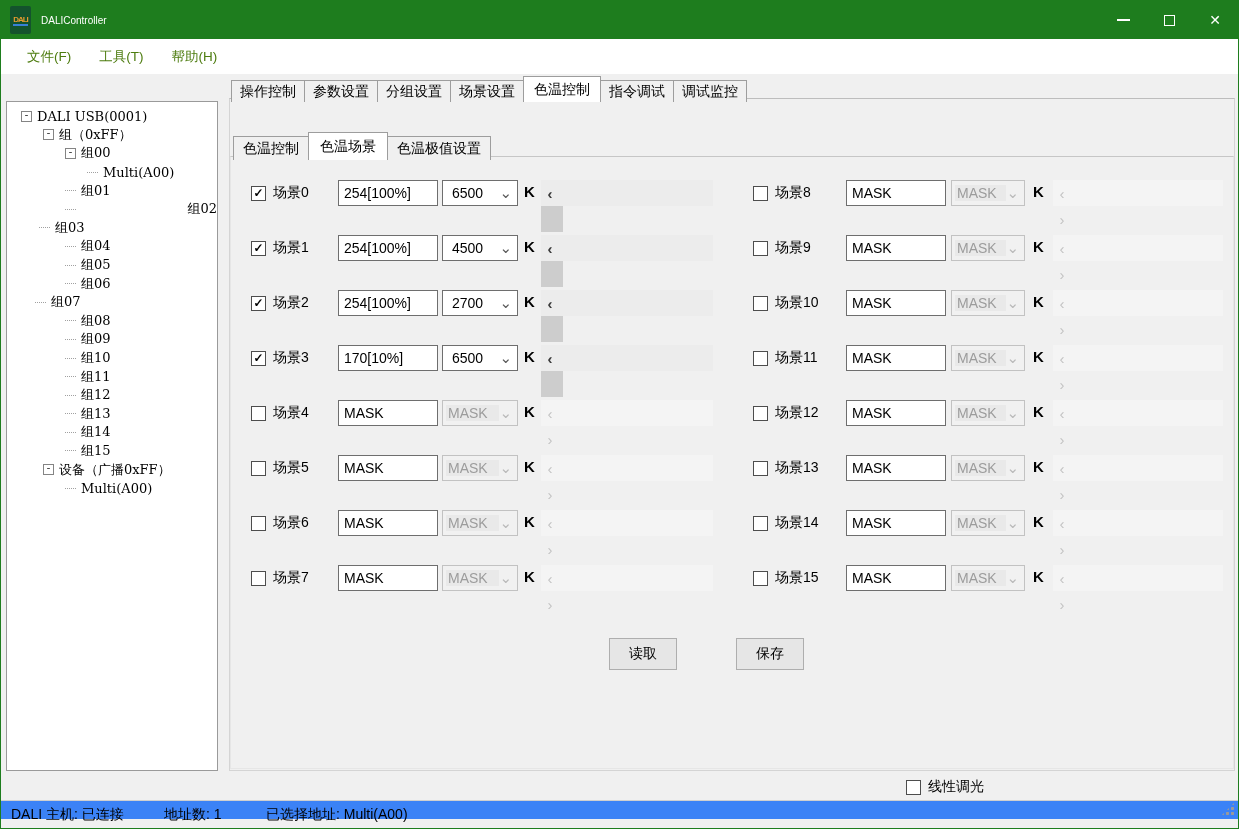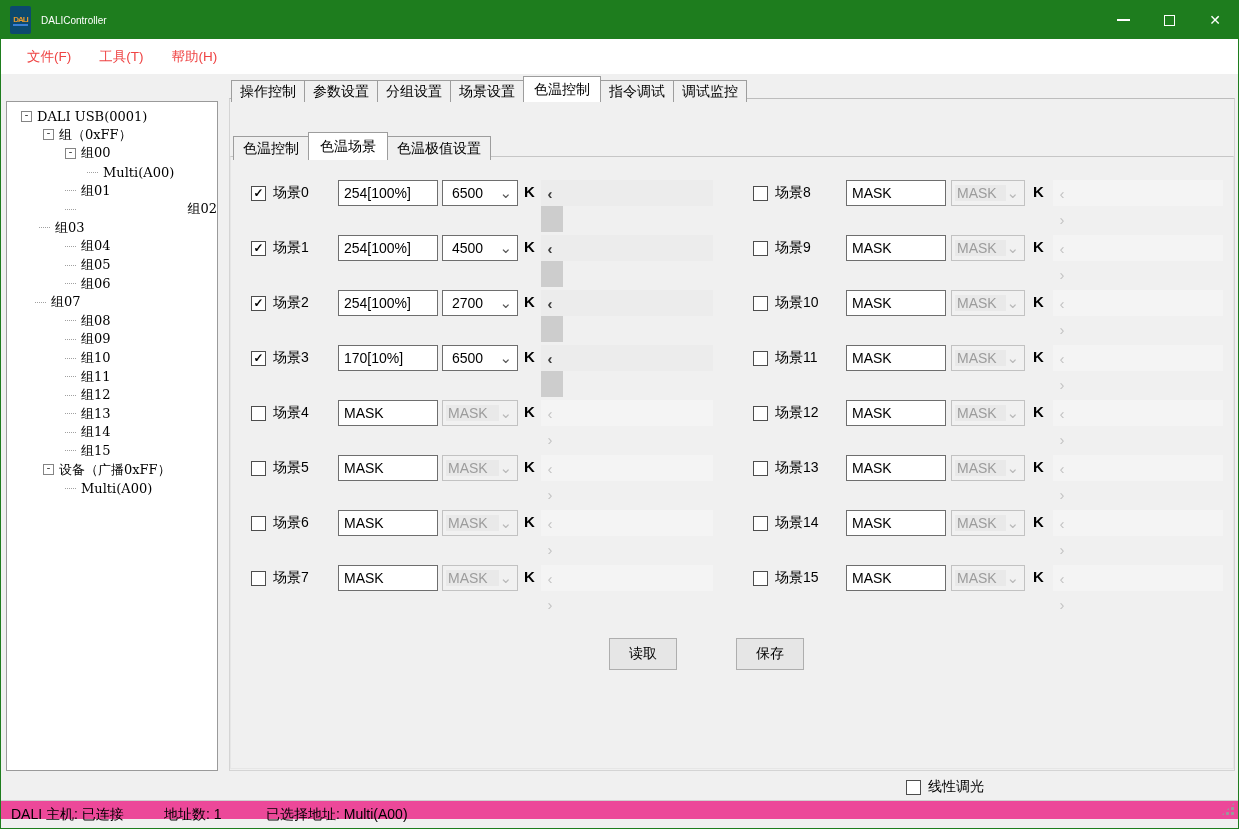--- a/index.html
+++ b/index.html
@@ -3,35 +3,35 @@
 <meta charset="utf-8">
 <style>
   * { margin:0; padding:0; box-sizing:border-box; }
   body { font-family:"Liberation Sans", sans-serif; background:#3a3a3a; }
   .window { position:relative; width:1239px; height:829px; background:#f0f0f0;
             border:1px solid #1e7d1e; overflow:hidden; }
 
   
   .titlebar { position:absolute; left:0; top:0; width:100%; height:38px; background:#1e7d1e;
               display:flex; align-items:center; }
-  .app-icon { width:21px; height:28px; background:#0c4a6e; border-radius:2px; margin-left:9px;
+  .app-icon { width:21px; height:28px; background:#14532d; border-radius:2px; margin-left:9px;
               display:flex; align-items:center; justify-content:center; overflow:hidden; }
   .app-icon span { font-size:8px; font-weight:bold; color:#e89b2f; letter-spacing:-1px;
                    border-bottom:2px solid #3a7fd5; line-height:9px; }
   .title-text { color:#fff; font-size:10px; margin-left:10px; }
   .win-controls { margin-left:auto; display:flex; height:38px; }
   .win-btn { width:46px; height:38px; display:flex; align-items:center; justify-content:center;
              color:#fff; font-size:14px; cursor:default; }
   .mini-line { width:13px; height:1.5px; background:#fff; }
   .max-box { width:11px; height:11px; border:1.5px solid #fff; }
 
   
   .menubar { position:absolute; left:0; top:38px; width:100%; height:35px; background:#fff;
              display:flex; align-items:center; padding-left:12px; }
-  .menu-item { font-size:13.5px; color:#ef4444; padding:8px 14px; }
+  .menu-item { font-size:13.5px; color:#4d7c0f; padding:8px 14px; }
 
   
   .tree-panel { position:absolute; left:5px; top:100px; width:212px; height:670px;
                 background:#fff; border:1px solid #9a9a9a; overflow:hidden;
                 font-family:"DejaVu Serif", serif; padding-top:5px; }
   .tree-item { height:18.6px; display:flex; align-items:center; font-size:13px; color:#000;
                white-space:nowrap; }
   .expander { width:11px; height:11px; border:1px solid #848484; background:#fff; color:#333;
               font-size:10px; line-height:8px; text-align:center; margin-right:5px; flex:0 0 11px;
               font-family:"Liberation Mono", monospace; }
@@ -84,21 +84,21 @@
   
   .act-btn { position:absolute; width:68px; height:32px; background:#e6e6e6; border:1px solid #aeaeae;
              font-size:14px; color:#000; font-family:"Liberation Sans", sans-serif; }
   #read-btn { left:608px; top:637px; }
   #save-btn { left:735px; top:637px; }
 
   
   .linear-dim { position:absolute; left:905px; top:777px; display:flex; align-items:center; z-index:3; }
   .linear-dim .cb2 { width:15px; height:15px; border:1px solid #4d4d4d; background:#fff; }
   .linear-dim span.lbl { font-size:14px; margin-left:7px; color:#000; }
-  .statusbar { position:absolute; left:0; top:799px; width:100%; height:19px; background:#ec4899;
+  .statusbar { position:absolute; left:0; top:799px; width:100%; height:19px; background:#3b82f6;
                border-top:1px solid #cfcfcf; }
   .statusbar span { position:absolute; top:5px; font-size:14px; color:#000; white-space:nowrap; }
   #st-host { left:10px; } #st-count { left:163px; } #st-sel { left:265px; }
   .grip { position:absolute; right:3px; bottom:3px; width:14px; height:14px;
           background-image:radial-gradient(#9a9a9a 1.4px, transparent 1.5px);
           background-size:5px 5px; background-position:bottom right;
           clip-path:polygon(100% 0, 100% 100%, 0 100%); }
 </style>
 </head>
 <body>

